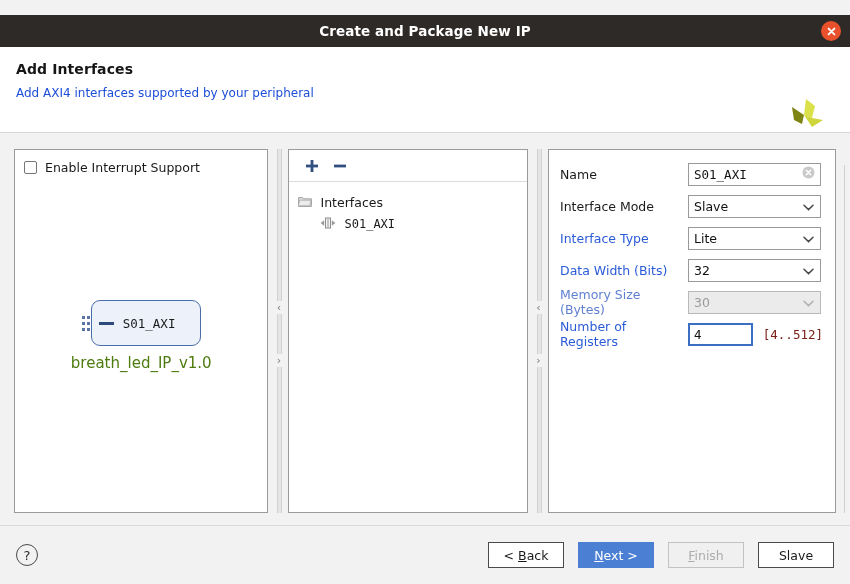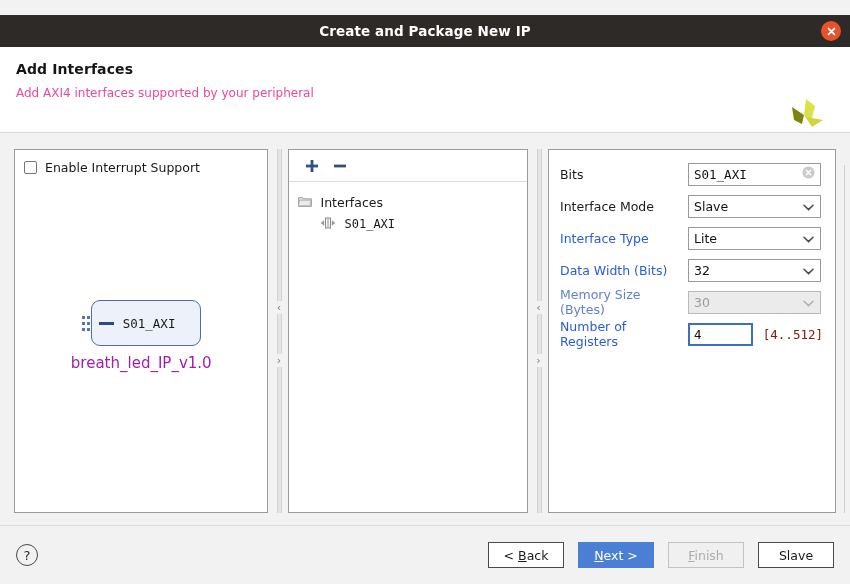--- a/index.html
+++ b/index.html
@@ -70,21 +70,21 @@
   }
   .header-title {
     font-size: 14px;
     font-weight: bold;
     color: #161616;
     letter-spacing: 0.1px;
   }
   .header-sub {
     margin-top: 9px;
     font-size: 12px;
-    color: #ec4899;
+    color: #1d4ed8;
   }
   .logo {
     position: absolute;
     right: 24px;
     top: 46px;
     width: 44px;
     height: 44px;
   }
 
   
@@ -208,21 +208,21 @@
   }
   .ip-port-label {
     margin-left: 9px;
     font-size: 12.5px;
     color: #1a1a1a;
     font-family: "DejaVu Sans Mono", monospace;
   }
   .ip-name {
     margin-top: 8px;
     font-size: 15px;
-    color: #a21caf;
+    color: #4d7c0f;
     font-family: "DejaVu Sans", sans-serif;
   }
 
   
   .tree-toolbar {
     height: 32px;
     border-bottom: 1px solid #dcdcdc;
     display: flex;
     align-items: center;
     padding-left: 13px;
@@ -499,21 +499,21 @@
     <div class="splitter">
       <div class="bar"></div>
       <div class="chev up">‹</div>
       <div class="chev down">›</div>
     </div>
 
     <div class="panel panel-right">
       <div class="form">
 
         <div class="form-row">
-          <div class="form-label">Bits</div>
+          <div class="form-label">Name</div>
           <div class="txt-field">
             <span>S01_AXI</span>
             <span class="clear-icon">
               <svg width="13" height="13" viewBox="0 0 13 13" aria-hidden="true">
                 <circle cx="6.5" cy="6.5" r="6" fill="#c9c9c9"></circle>
                 <path d="M4.3 4.3 L8.7 8.7 M8.7 4.3 L4.3 8.7" stroke="#ffffff" stroke-width="1.5" stroke-linecap="round"></path>
               </svg>
             </span>
           </div>
         </div>

